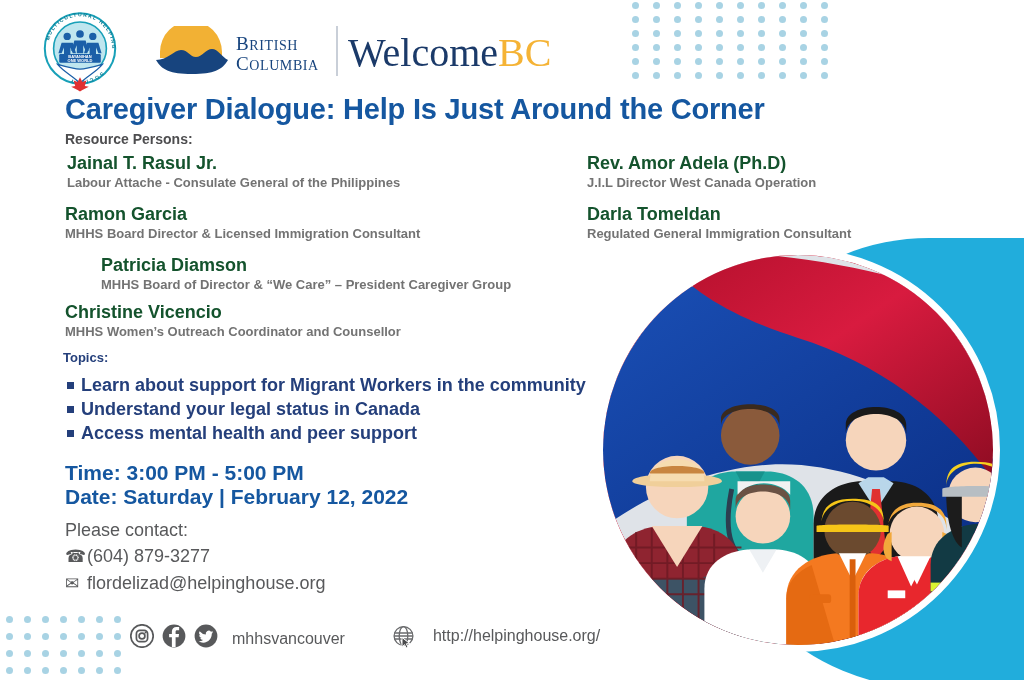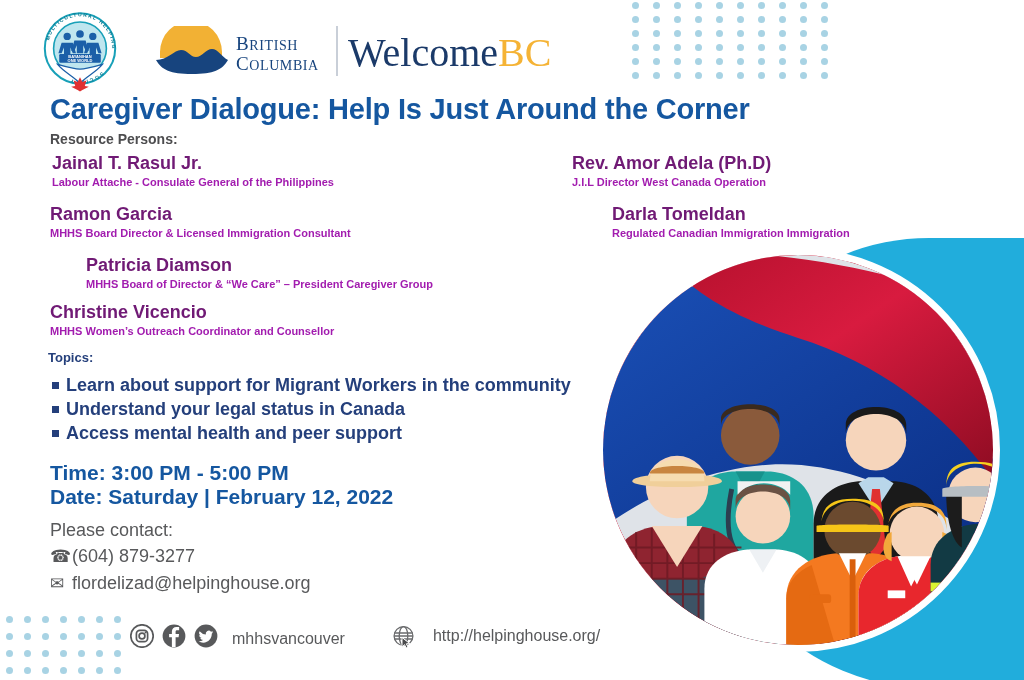--- a/index.html
+++ b/index.html
@@ -43,39 +43,39 @@
   #header{position:absolute;left:0;top:0;width:620px;height:92px;z-index:5;}
   #mhhs-logo{position:absolute;left:40px;top:8px;width:80px;height:84px;}
   #bc-logo{position:absolute;left:148px;top:26px;width:182px;height:52px;}
   #divider-line{position:absolute;left:336px;top:26px;width:2px;height:50px;background:#c9cfd8;}
   #welcomebc-logo{position:absolute;left:348px;top:30px;height:46px;
      font-family:"Liberation Serif", serif;font-size:40px;line-height:46px;white-space:nowrap;}
   #welcomebc-logo .w{color:#1b3a69;}
   #welcomebc-logo .bc{color:#f5b335;}
 
   
-  #content{position:absolute;left:0;top:0;width:1000px;height:604px;z-index:4;}
+  #content{position:absolute;left:15px;top:0;width:1000px;height:604px;z-index:4;}
 
   #title{
     position:absolute;left:50px;top:93px;
     font-size:29px;font-weight:bold;color:#1557a0;letter-spacing:-0.2px;white-space:nowrap;
   }
   #resource-heading{
     position:absolute;left:50px;top:131px;
     font-size:14px;font-weight:bold;color:#4d4d4f;
   }
 
   .person{position:absolute;}
-  .person .pname{font-size:18px;font-weight:bold;color:#701a75;line-height:21px;white-space:nowrap;}
-  .person .prole{font-size:11px;font-weight:bold;color:#a21caf;line-height:17px;white-space:nowrap;}
+  .person .pname{font-size:18px;font-weight:bold;color:#14532d;line-height:21px;white-space:nowrap;}
+  .person .prole{font-size:13px;font-weight:bold;color:#737373;line-height:17px;white-space:nowrap;}
 
   #person-0{left:52px;top:153px;}
   #person-1{left:572px;top:153px;}
   #person-2{left:50px;top:204px;}
-  #person-3{left:572px;top:204px;margin-left:40px;}
+  #person-3{left:572px;top:204px;}
   #person-4{left:50px;top:255px;margin-left:36px;}
   #person-5{left:50px;top:302px;}
 
   #topics-heading{
     position:absolute;left:48px;top:350px;
     font-size:13px;font-weight:bold;color:#243f7b;
   }
   #topics-list{position:absolute;left:52px;top:373px;}
   .topic{font-size:18px;font-weight:bold;color:#243f7b;line-height:24px;white-space:nowrap;}
   .topic .bullet{display:inline-block;width:7px;height:7px;background:#243f7b;margin-right:7px;vertical-align:2px;}
@@ -365,21 +365,21 @@
     <div class="person" id="person-1">
       <div class="pname">Rev. Amor Adela (Ph.D)</div>
       <div class="prole">J.I.L Director West Canada Operation</div>
     </div>
     <div class="person" id="person-2">
       <div class="pname">Ramon Garcia</div>
       <div class="prole">MHHS Board Director &amp; Licensed Immigration Consultant</div>
     </div>
     <div class="person" id="person-3">
       <div class="pname">Darla Tomeldan</div>
-      <div class="prole">Regulated Canadian Immigration Immigration</div>
+      <div class="prole">Regulated General Immigration Consultant</div>
     </div>
     <div class="person" id="person-4">
       <div class="pname">Patricia Diamson</div>
       <div class="prole">MHHS Board of Director &amp; “We Care” – President Caregiver Group</div>
     </div>
     <div class="person" id="person-5">
       <div class="pname">Christine Vicencio</div>
       <div class="prole">MHHS Women’s Outreach Coordinator and Counsellor</div>
     </div>
 

